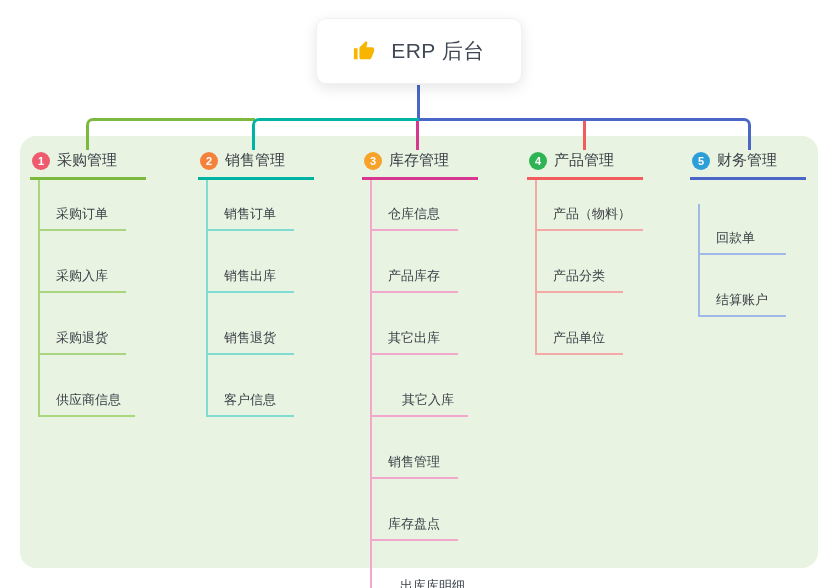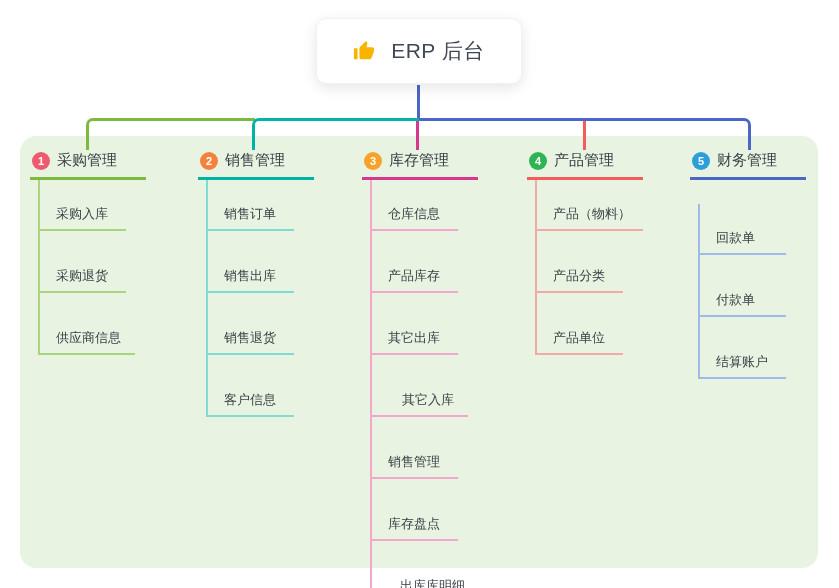--- a/index.html
+++ b/index.html
@@ -103,20 +103,23 @@
   </div>
 
   <div id="branches">
       <div class="branch" style="left: 30px;">
         <div class="branch-header" style="border-bottom-color: rgb(124, 185, 63);">
           <span class="badge" style="background: rgb(238, 90, 110);">1</span>
           <span class="branch-label">采购管理</span>
         </div>
         <ul class="children" style="border-left-color: rgb(169, 213, 127);">
           <li>
+            <span class="child-topic" style="border-bottom-color: rgb(169, 213, 127);">采购订单</span>
+          </li>
+          <li>
             <span class="child-topic" style="border-bottom-color: rgb(169, 213, 127);">采购入库</span>
           </li>
           <li>
             <span class="child-topic" style="border-bottom-color: rgb(169, 213, 127);">采购退货</span>
           </li>
           <li>
             <span class="child-topic" style="border-bottom-color: rgb(169, 213, 127);">供应商信息</span>
           </li>
         </ul>
       </div>
@@ -189,21 +192,18 @@
       <div class="branch" style="left: 690px;">
         <div class="branch-header" style="border-bottom-color: rgb(74, 103, 200);">
           <span class="badge" style="background: rgb(45, 159, 216);">5</span>
           <span class="branch-label">财务管理</span>
         </div>
         <ul class="children" style="border-left-color: rgb(159, 185, 232); margin-top: 24px;">
           <li>
             <span class="child-topic" style="border-bottom-color: rgb(159, 185, 232);">回款单</span>
           </li>
           <li>
-            <span class="child-topic" style="border-bottom-color: rgb(159, 185, 232);">付款单</span>
-          </li>
-          <li>
             <span class="child-topic" style="border-bottom-color: rgb(159, 185, 232);">结算账户</span>
           </li>
         </ul>
       </div>
     </div>
 </div>
 
 </body></html>

